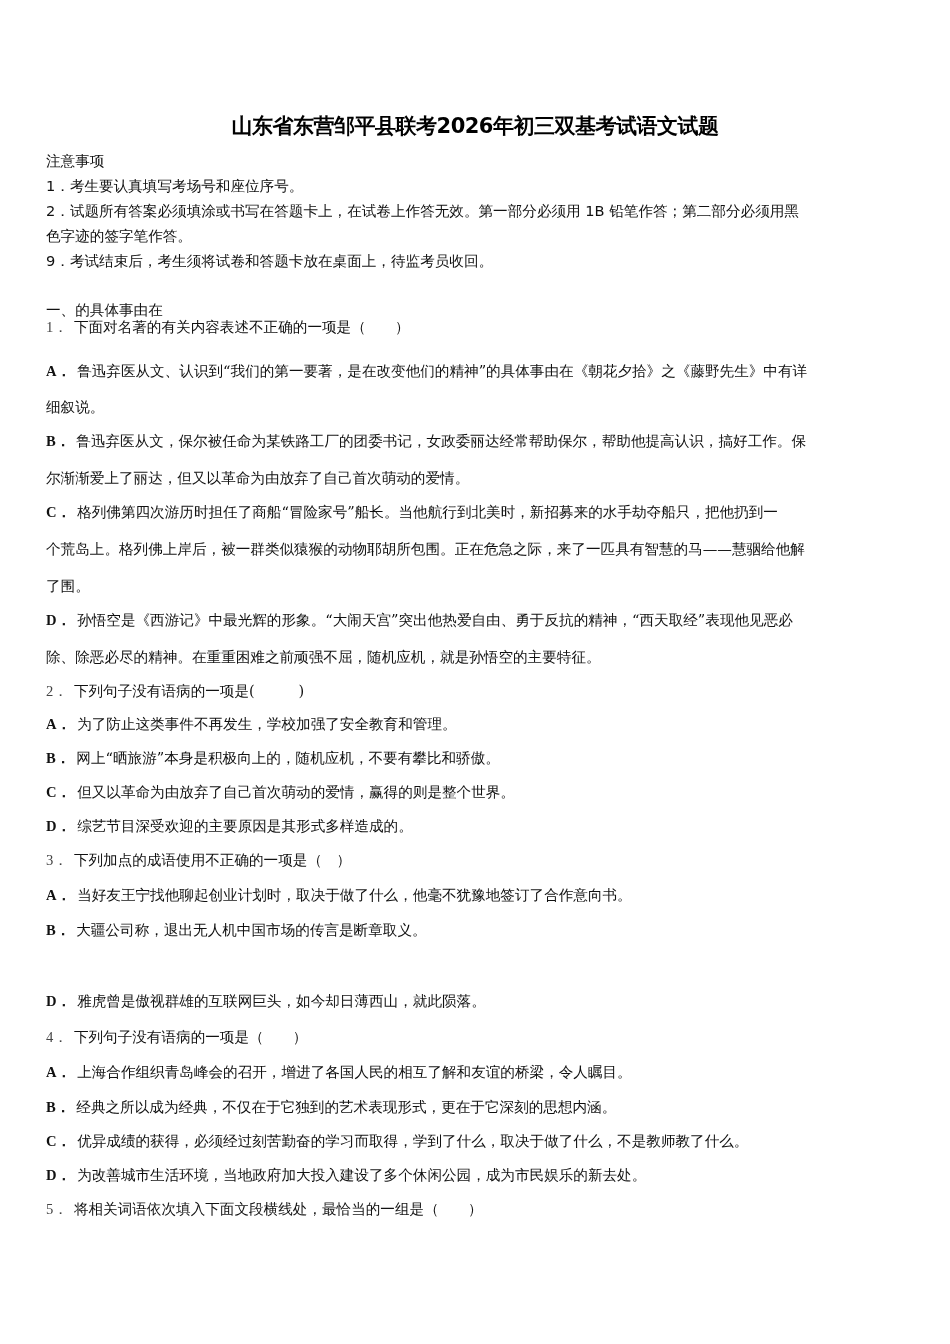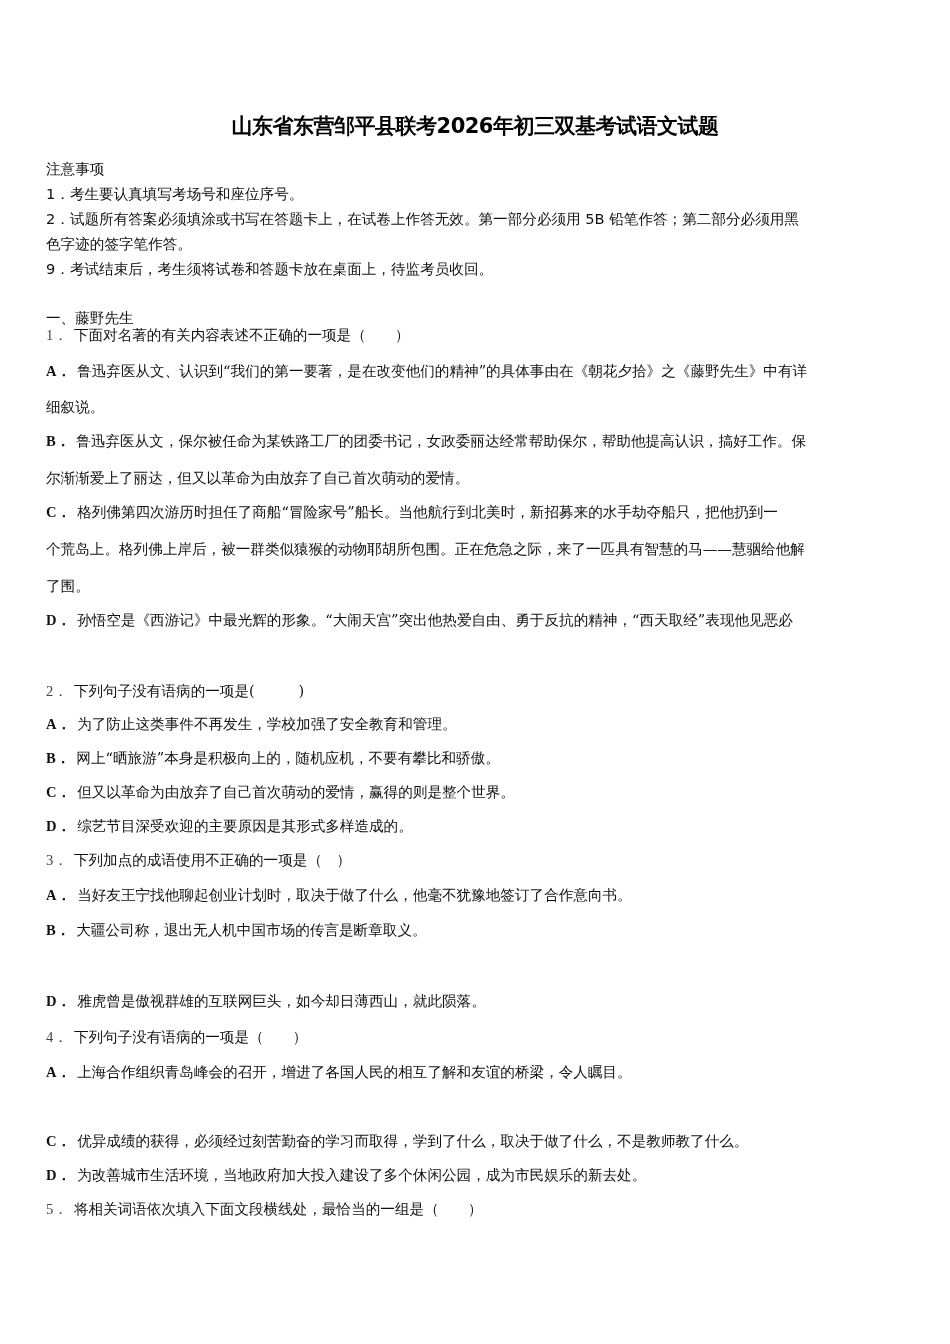--- a/index.html
+++ b/index.html
@@ -5,55 +5,56 @@
     html, body { margin: 0; padding: 0; background: #ffffff; }
     body { width: 950px; height: 1344px; position: relative; overflow: hidden;
       font-family: "DejaVu Serif", "Liberation Serif", serif; color: #111; }
     .page { position: absolute; left: 0; top: 0; width: 950px; height: 1344px; }
     .title { position: absolute; left: 0; top: 112px; width: 950px; text-align: center;
       font-family: "DejaVu Sans", "Liberation Sans", sans-serif; font-weight: bold;
       font-size: 21px; letter-spacing: -0.5px; color: #000; }
     .line { position: absolute; left: 46px; white-space: nowrap; font-size: 14.6px; color: #111; }
     .label { font-weight: bold; font-family: "Liberation Serif", serif; margin-right: 6px; }
     .qnum { color: #444; font-family: "Liberation Serif", serif; margin-right: 6px; }
-    .sans { font-family: "DejaVu Sans", "Liberation Sans", sans-serif; margin-top: 8px; }
+    .sans { font-family: "DejaVu Sans", "Liberation Sans", sans-serif; }
   </style>
 </head>
 <body>
 
 <div class="page">
   <div class="title">山东省东营邹平县联考2026年初三双基考试语文试题</div>
 
   <div class="line sans" style="top:152px">注意事项</div>
   <div class="line sans" style="top:177px">1．考生要认真填写考场号和座位序号。</div>
-  <div class="line sans" style="top:202px">2．试题所有答案必须填涂或书写在答题卡上，在试卷上作答无效。第一部分必须用 5B 铅笔作答；第二部分必须用黑</div>
+  <div class="line sans" style="top:202px">2．试题所有答案必须填涂或书写在答题卡上，在试卷上作答无效。第一部分必须用 1B 铅笔作答；第二部分必须用黑</div>
   <div class="line sans" style="top:227px">色字迹的签字笔作答。</div>
   <div class="line sans" style="top:252px">9．考试结束后，考生须将试卷和答题卡放在桌面上，待监考员收回。</div>
 
-  <div class="line sans" style="top:301px">一、藤野先生</div>
+  <div class="line sans" style="top:301px">一、的具体事由在</div>
 
-  <div class="line" style="top:326px">
+  <div class="line" style="top:318px">
     <span class="qnum">1．</span><span>下面对名著的有关内容表述不正确的一项是（　　）</span>
   </div>
   <div class="line" style="top:362px">
     <span class="label">A．</span><span>鲁迅弃医从文、认识到“我们的第一要著，是在改变他们的精神”的具体事由在《朝花夕拾》之《藤野先生》中有详</span>
   </div>
   <div class="line" style="top:398px">细叙说。</div>
   <div class="line" style="top:432px">
     <span class="label">B．</span><span>鲁迅弃医从文，保尔被任命为某铁路工厂的团委书记，女政委丽达经常帮助保尔，帮助他提高认识，搞好工作。保</span>
   </div>
   <div class="line" style="top:469px">尔渐渐爱上了丽达，但又以革命为由放弃了自己首次萌动的爱情。</div>
   <div class="line" style="top:503px">
     <span class="label">C．</span><span>格列佛第四次游历时担任了商船“冒险家号”船长。当他航行到北美时，新招募来的水手劫夺船只，把他扔到一</span>
   </div>
   <div class="line" style="top:540px">个荒岛上。格列佛上岸后，被一群类似猿猴的动物耶胡所包围。正在危急之际，来了一匹具有智慧的马——慧骃给他解</div>
   <div class="line" style="top:577px">了围。</div>
   <div class="line" style="top:611px">
     <span class="label">D．</span><span>孙悟空是《西游记》中最光辉的形象。“大闹天宫”突出他热爱自由、勇于反抗的精神，“西天取经”表现他见恶必</span>
   </div>
+  <div class="line" style="top:648px">除、除恶必尽的精神。在重重困难之前顽强不屈，随机应机，就是孙悟空的主要特征。</div>
 
   <div class="line" style="top:682px">
     <span class="qnum">2．</span><span>下列句子没有语病的一项是(　　　)</span>
   </div>
   <div class="line" style="top:715px">
     <span class="label">A．</span><span>为了防止这类事件不再发生，学校加强了安全教育和管理。</span>
   </div>
   <div class="line" style="top:749px">
     <span class="label">B．</span><span>网上“晒旅游”本身是积极向上的，随机应机，不要有攀比和骄傲。</span>
   </div>
@@ -76,20 +77,23 @@
   <div class="line" style="top:992px">
     <span class="label">D．</span><span>雅虎曾是傲视群雄的互联网巨头，如今却日薄西山，就此陨落。</span>
   </div>
 
   <div class="line" style="top:1028px">
     <span class="qnum">4．</span><span>下列句子没有语病的一项是（　　）</span>
   </div>
   <div class="line" style="top:1063px">
     <span class="label">A．</span><span>上海合作组织青岛峰会的召开，增进了各国人民的相互了解和友谊的桥梁，令人瞩目。</span>
   </div>
+  <div class="line" style="top:1098px">
+    <span class="label">B．</span><span>经典之所以成为经典，不仅在于它独到的艺术表现形式，更在于它深刻的思想内涵。</span>
+  </div>
   <div class="line" style="top:1132px">
     <span class="label">C．</span><span>优异成绩的获得，必须经过刻苦勤奋的学习而取得，学到了什么，取决于做了什么，不是教师教了什么。</span>
   </div>
   <div class="line" style="top:1166px">
     <span class="label">D．</span><span>为改善城市生活环境，当地政府加大投入建设了多个休闲公园，成为市民娱乐的新去处。</span>
   </div>
 
   <div class="line" style="top:1200px">
     <span class="qnum">5．</span><span>将相关词语依次填入下面文段横线处，最恰当的一组是（　　）</span>
   </div>

